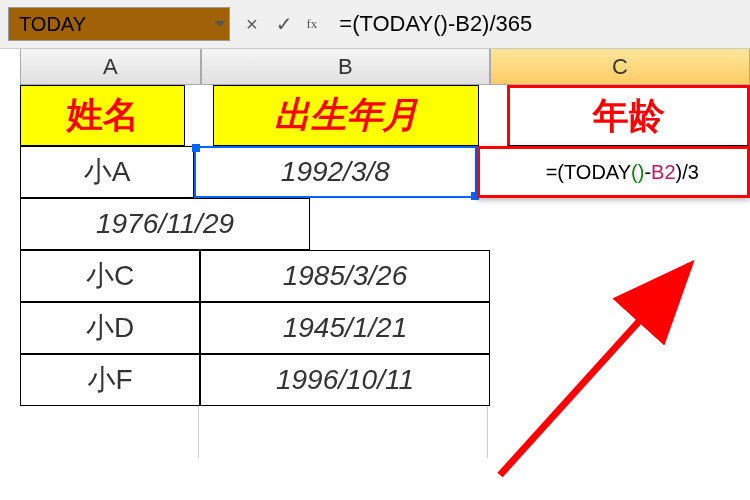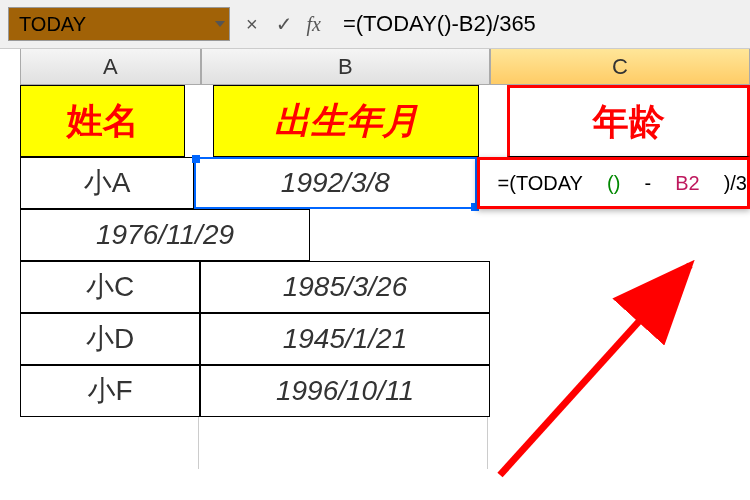--- a/index.html
+++ b/index.html
@@ -56,23 +56,22 @@
       color: #555;
     }
     
     .formula-btn {
       cursor: pointer;
       padding: 2px 4px;
       font-family: Arial;
     }
     
     .fx-label {
-      font-style: italic;
       font-family: "Times New Roman", serif;
-      font-size: 20px;
+      font-size: 13px;
     }
     
     .formula-input {
       flex: 1;
       margin-left: 22px;
       font-size: 22px;
       font-family: Arial;
       color: #000;
       display: flex;
       align-items: center;
@@ -105,21 +104,21 @@
     .col-b { width: 290px; }
     .col-c { width: 260px; }
     
     .data-area {
       position: relative;
       margin-left: 20px;
     }
     
     .header-row {
       display: flex;
-      height: 72px;
+      height: 61px;
       gap: 28px;
     }
     
     .header-cell {
       background: #ffff00;
       color: #ff0000;
       font-size: 36px;
       font-weight: bold;
       display: flex;
       align-items: center;
@@ -162,21 +161,21 @@
     }
     
     .h-tl { top: -4px; left: -4px; }
     .h-br { bottom: -4px; right: -4px; }
     
     .c2-editing {
       border: 3px solid #ff0000 !important;
       background: #fff;
       font-size: 20px;
       font-family: Arial;
-      justify-content: space-between;
+      justify-content: center;
       padding-left: 18px;
       color: #000;
       position: relative;
       box-shadow: 0 2px 6px rgba(0,0,0,0.3);
     }
     
     .formula-paren { color: #008800; }
     .formula-ref { color: #be185d; }
     
     .arrow-svg {

